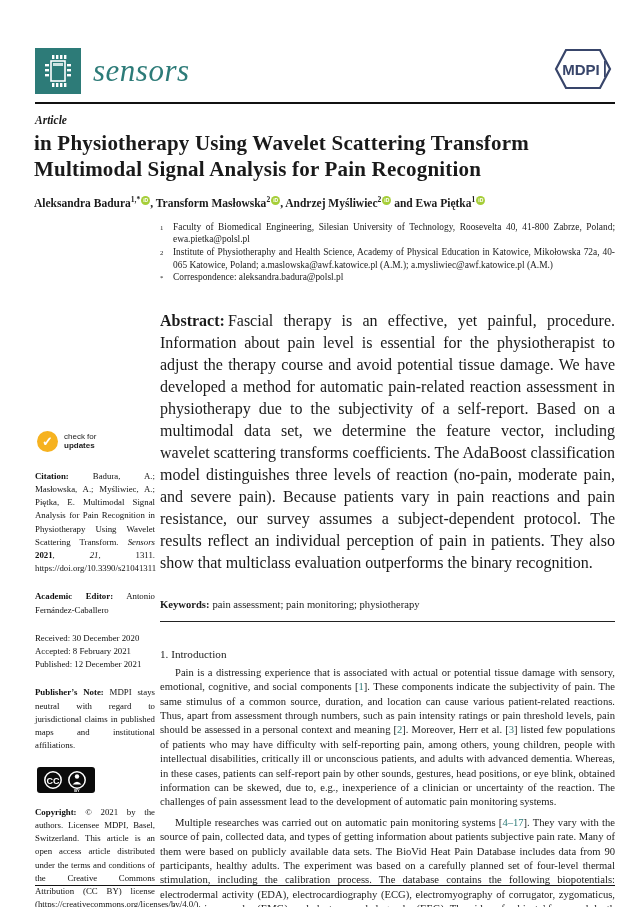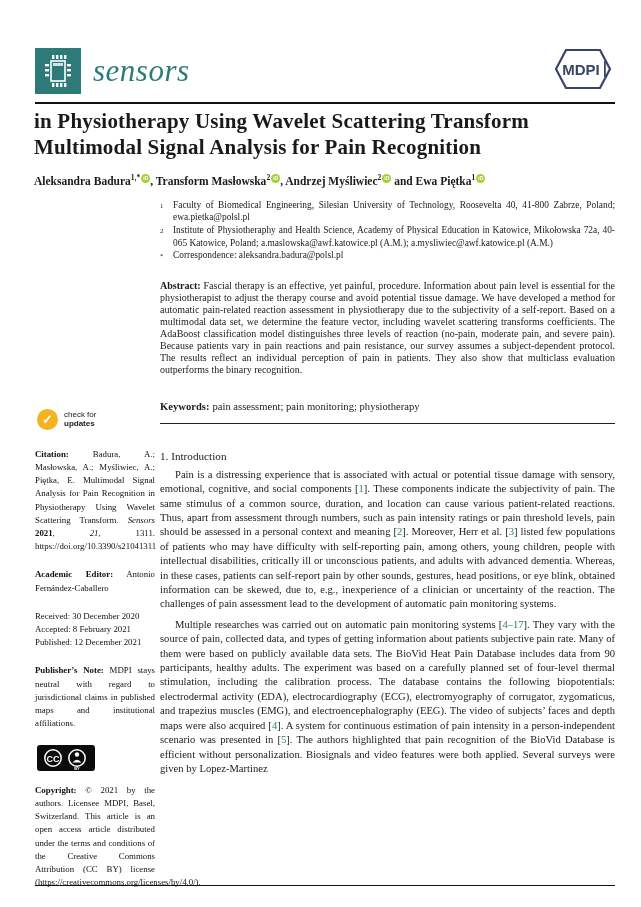--- a/index.html
+++ b/index.html
@@ -35,21 +35,21 @@
   .check-text b{display:block;}
   .sb-block{margin-bottom:15px;}
   .sb-label{font-weight:bold;}
   .it{font-style:italic;} .bd{font-weight:bold;}
   .dates div{margin:0;}
   .cc-badge{margin:2px 0 8px 2px;}
   
   .affil{display:flex;font-size:9.4px;line-height:12.6px;}
   .affil .mark{flex:0 0 13px;font-size:6.8px;vertical-align:top;padding-top:1px;}
   .affil .atext{flex:1;text-align:justify;}
-  .abstract{margin-top:17px;font-size:10px;line-height:12px;text-align:justify;}
+  .abstract{margin-top:25px;font-size:16px;line-height:22px;text-align:justify;}
   .abstract .sb-label,.keywords .sb-label{margin-right:3px;}
   .keywords{margin-top:25px;font-size:10.6px;}
   .kw-rule{margin:11px 0 0 0;border:0;border-top:1px solid #222;height:0;}
   .sec-heading{margin:26px 0 0 0;font-size:11.2px;font-weight:normal;}
   .body-par{margin:6px 0 0 0;font-size:10.6px;line-height:14.4px;text-align:justify;text-indent:15px;}
   .cite{color:#2d7b78;}
   
   .footer{position:absolute;left:35px;right:26px;bottom:14px;}
   .footer-rule{border:0;border-top:1.5px solid #111;height:0;margin:0 0 7px 0;}
   .footer-row{display:flex;font-size:8.8px;}
@@ -86,20 +86,21 @@
     <div class="mdpi-logo">
       <svg width="64" height="48" viewBox="0 0 64 48">
         <polygon points="15,5 49,5 59,24 49,43 15,43 5,24" fill="none" stroke="#38456a" stroke-width="2.2"></polygon>
         <text x="30" y="30" text-anchor="middle" font-family="Liberation Sans, sans-serif" font-size="15" font-weight="bold" fill="#38456a">MDPI</text>
         <rect x="53" y="16" width="1.8" height="16" fill="#38456a"></rect>
       </svg>
     </div>
   </div>
   <hr class="header-rule">
 
+  <div class="article-type">Article</div>
   <h1 class="paper-title">
     <span>in Physiotherapy Using Wavelet Scattering Transform</span>
     <span>Multimodal Signal Analysis for Pain Recognition</span>
   </h1>
 
   <div class="authors">
     <span><span>Aleksandra Badura</span><sup>1,*</sup><span class="orcid">iD</span><span>, </span></span><span><span>Transform Masłowska</span><sup>2</sup><span class="orcid">iD</span><span>, </span></span><span><span>Andrzej Myśliwiec</span><sup>2</sup><span class="orcid">iD</span><span> and </span></span><span><span>Ewa Piętka</span><sup>1</sup><span class="orcid">iD</span></span>
   </div>
 
   <div class="cols">

